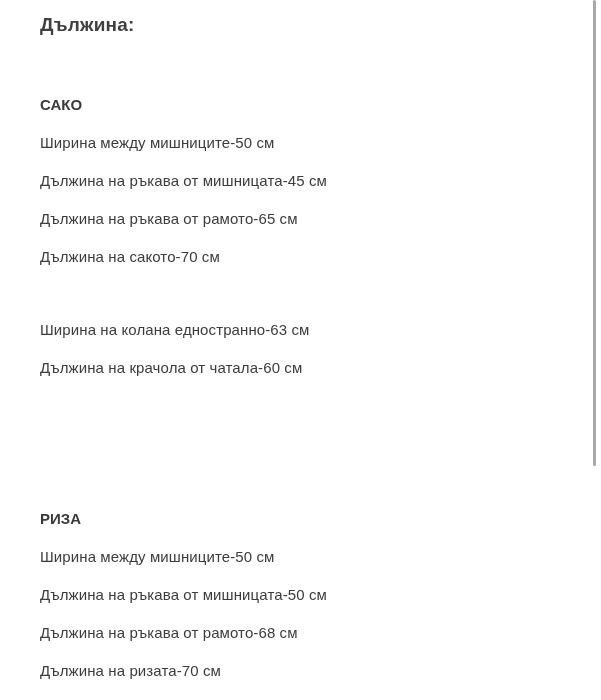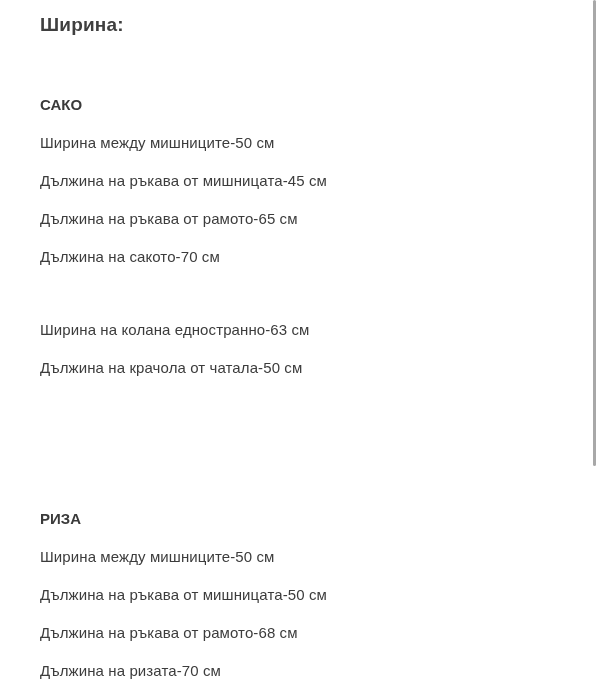--- a/index.html
+++ b/index.html
@@ -61,33 +61,33 @@
       width: 3px;
       height: 466px;
       background: #a8a8a8;
       border-radius: 2px;
     }
   </style>
 </head>
 <body>
 
 <div class="page">
-  <div class="title">Ширина:</div>
+  <div class="title">Дължина:</div>
 
   <div class="section" id="sec-0">
     <div class="section-heading">САКО</div>
     <div class="line">Ширина между мишниците-50 см</div>
     <div class="line">Дължина на ръкава от мишницата-45 см</div>
     <div class="line">Дължина на ръкава от рамото-65 см</div>
     <div class="line">Дължина на сакото-70 см</div>
   </div>
 
   <div class="section" id="sec-1">
     <div class="line">Ширина на колана едностранно-63 см</div>
-    <div class="line">Дължина на крачола от чатала-50 см</div>
+    <div class="line">Дължина на крачола от чатала-60 см</div>
   </div>
 
   <div class="section" id="sec-2">
     <div class="section-heading">РИЗА</div>
     <div class="line">Ширина между мишниците-50 см</div>
     <div class="line">Дължина на ръкава от мишницата-50 см</div>
     <div class="line">Дължина на ръкава от рамото-68 см</div>
     <div class="line">Дължина на ризата-70 см</div>
   </div>
 </div>

